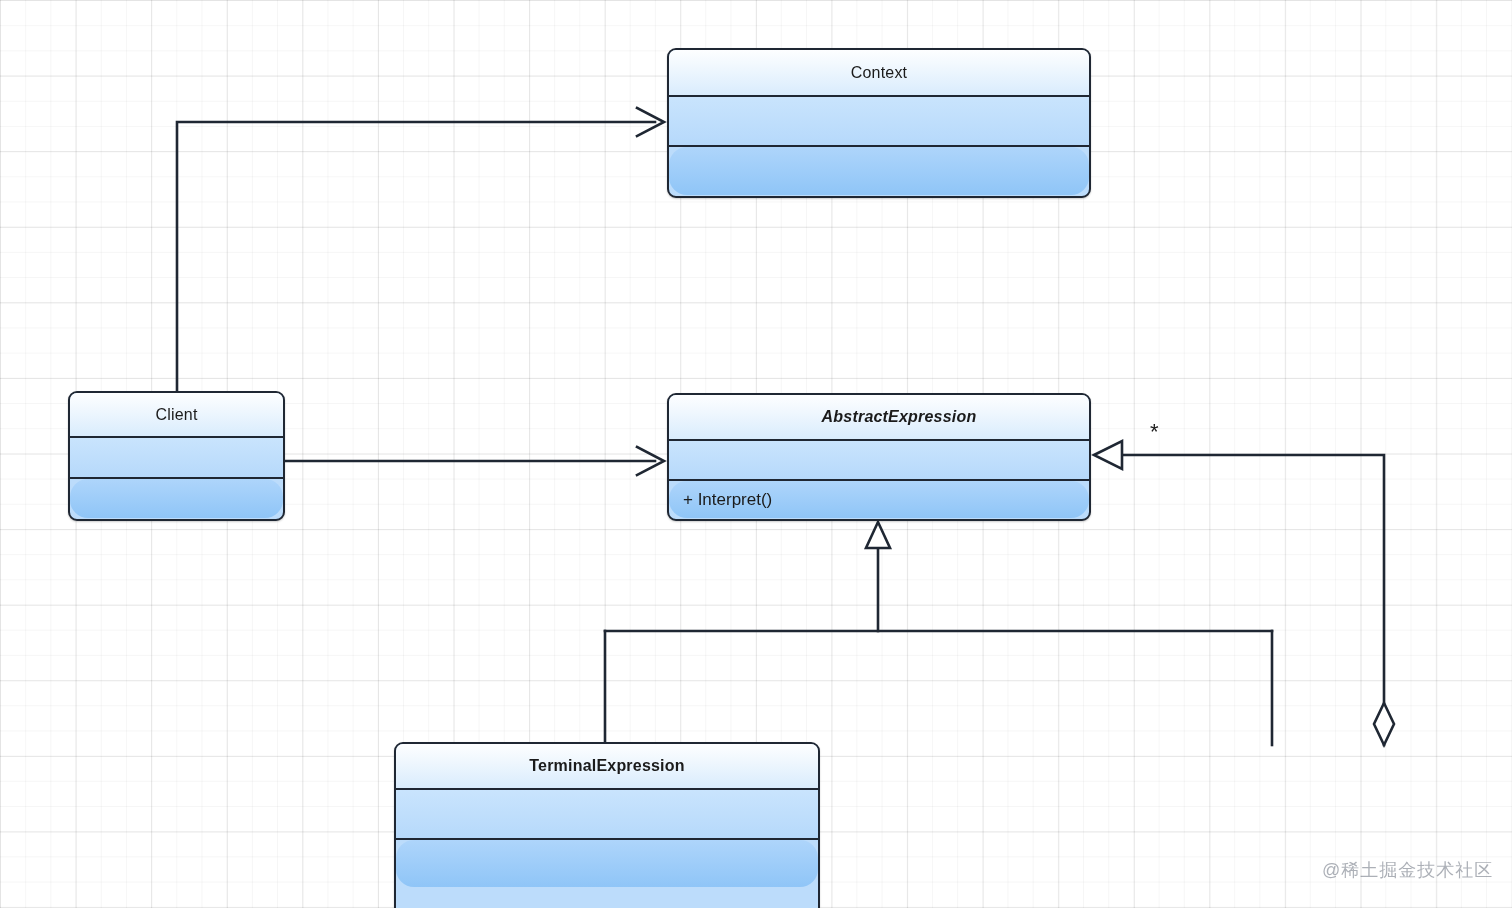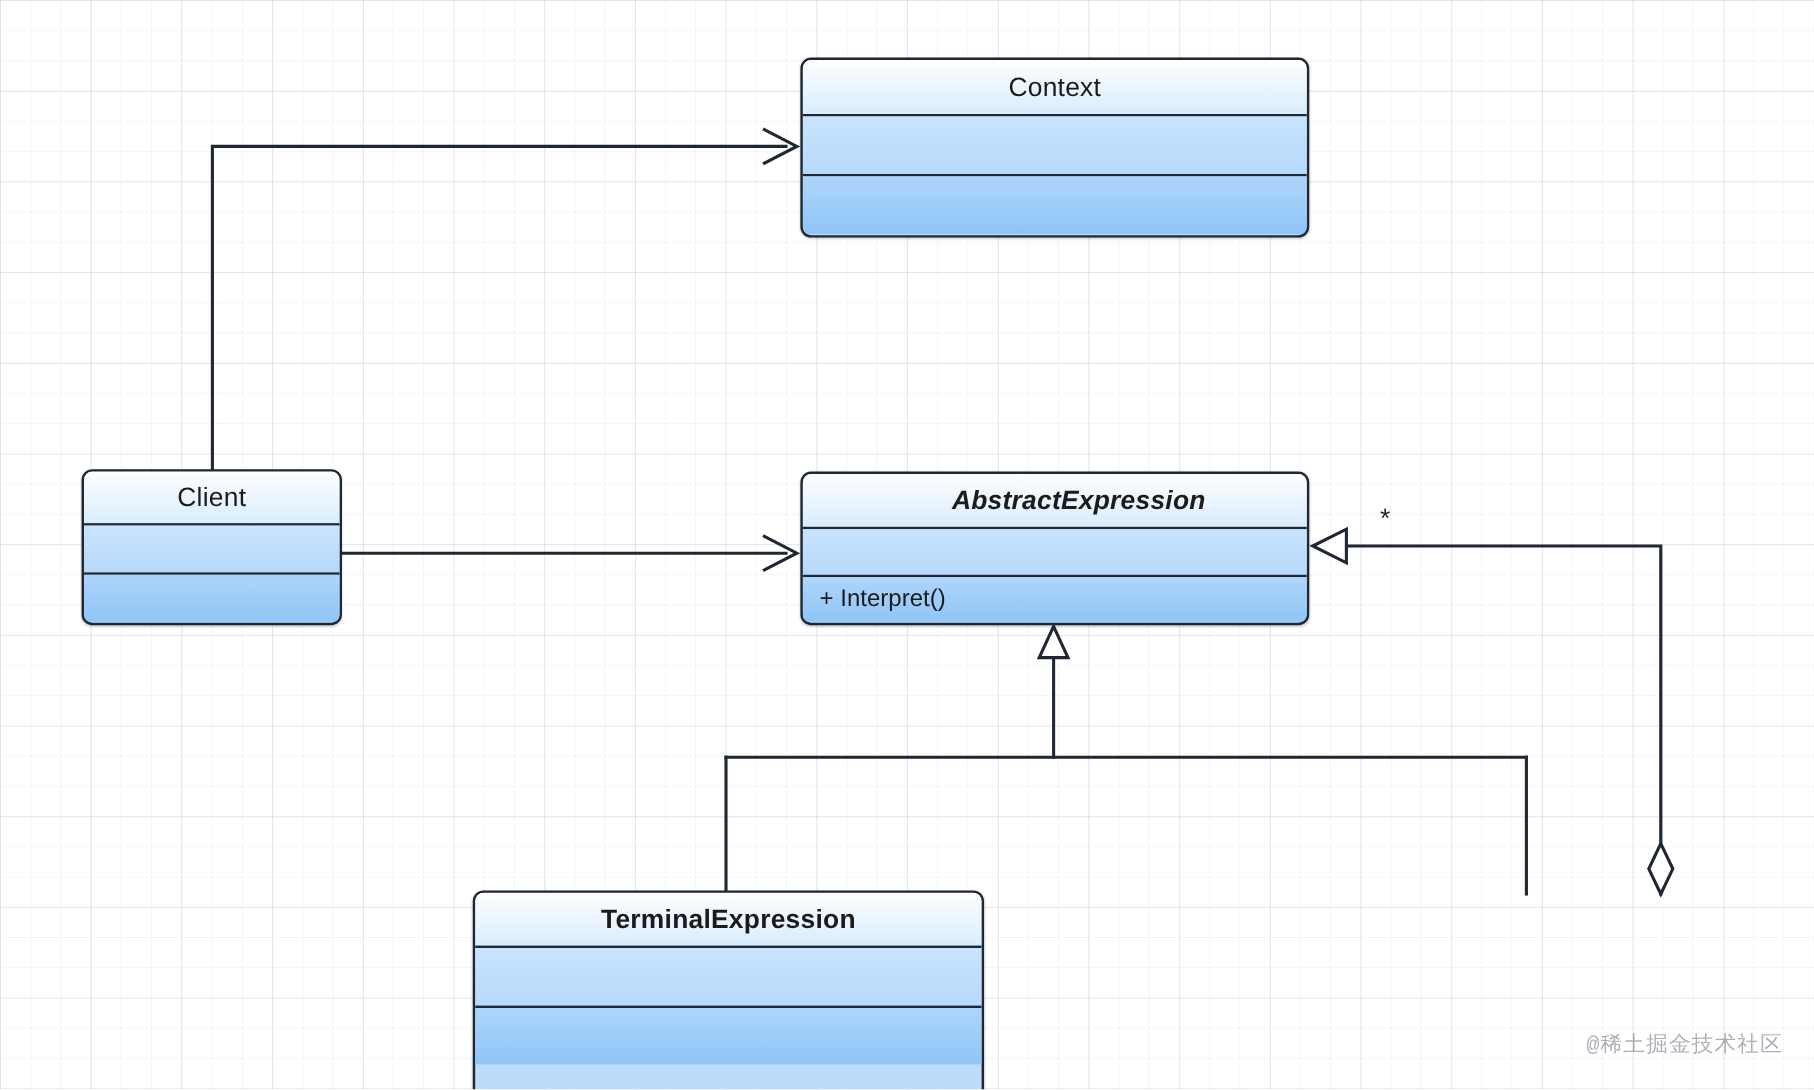--- a/index.html
+++ b/index.html
@@ -50,55 +50,56 @@
     box-shadow: 0 1px 2px rgba(0,0,0,0.20);
   }
   .uml-row {
     box-sizing: border-box;
     display: flex;
     align-items: center;
     color: #1b1b1b;
   }
   .uml-row.title {
     justify-content: center;
-    font-size: 22px;
+    font-size: 16px;
     letter-spacing: 0.2px;
     background: linear-gradient(to bottom, #fdfeff 0%, #f1f8fe 35%, #d9ecfd 100%);
     border-bottom: 2.5px solid #1f2733;
   }
   .uml-row.title.abstract {
     font-style: italic;
     font-weight: bold;
     padding-left: 40px;
   }
   .uml-row.attrs {
     background: linear-gradient(to bottom, #c9e4fd 0%, #b6d9fb 100%);
     border-bottom: 2.5px solid #1f2733;
   }
   .uml-row.ops {
     background: linear-gradient(to bottom, #aed5fb 0%, #8fc5f7 100%);
     padding-left: 14px;
-    font-size: 20px;
+    font-size: 17px;
+    border-radius: 18px;
   }
   .uml-row.ops.empty { padding-left: 0; }
 
   .multiplicity {
     position: absolute;
     z-index: 3;
     font-size: 22px;
     color: #1b1b1b;
     line-height: 1;
   }
 
   .watermark {
     position: absolute;
     z-index: 4;
     font-size: 18px;
     color: rgba(70,80,95,0.45);
-    font-family: Liberation Mono, monospace;
+    font-family: Liberation Sans, sans-serif;
     white-space: nowrap;
     letter-spacing: 1px;
   }
 </style>
 </head>
 <body>
 
 <div id="canvas">
 
   <svg id="edges" viewBox="0 0 1512 908" width="1512" height="908">

